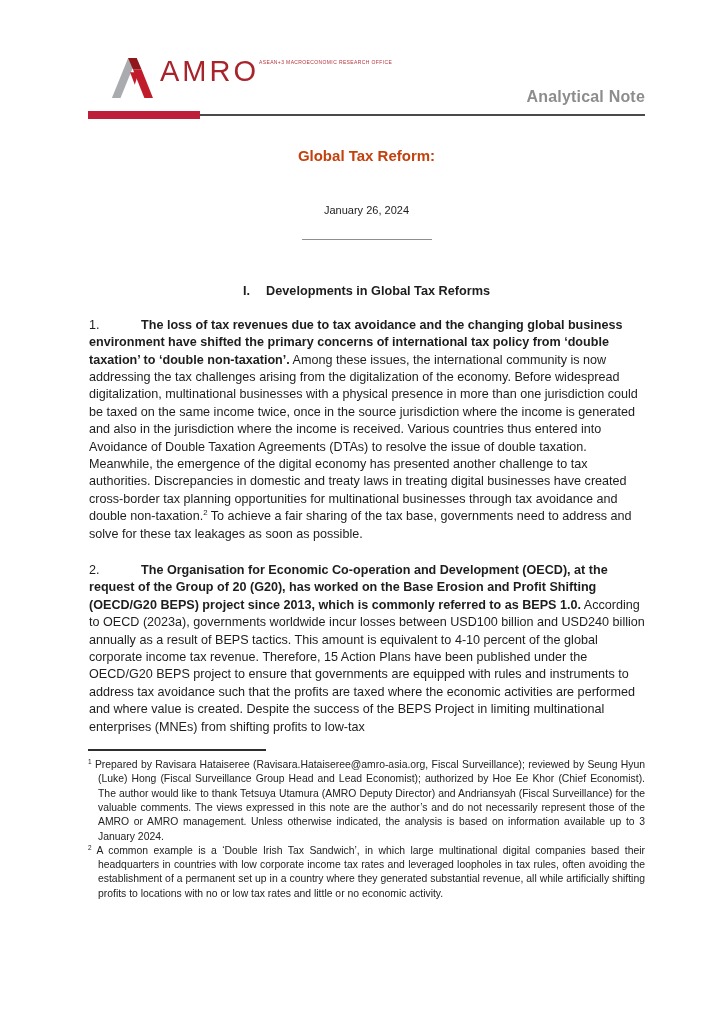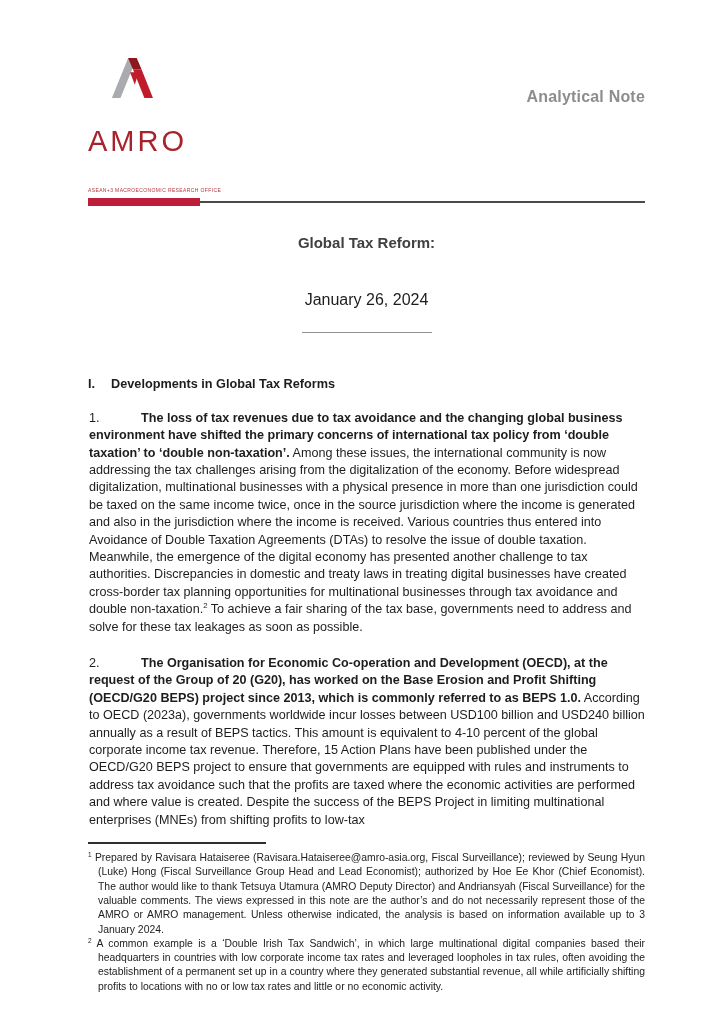--- a/index.html
+++ b/index.html
@@ -10,21 +10,21 @@
     background: #ffffff;
     box-sizing: border-box;
     padding: 56px 79px 0 88px;
     font-family: "Liberation Sans", sans-serif;
     color: #1d1d1d;
     overflow: hidden;
   }
 
   
   .header { display: flex; justify-content: space-between; align-items: flex-start; }
-  .logo { display: flex; flex-direction: column; gap: 28px; }
+  .logo { display: flex; flex-direction: row; }
   .logo-mark { width: 58px; height: 42px; margin-left: 14px; }
   .logo-word {
     font-size: 29px;
     letter-spacing: 3px;
     color: #a8242c;
     line-height: 1.0;
     margin-top: 1px;
     font-weight: 400;
   }
   .logo-tagline {
@@ -46,31 +46,32 @@
     position: absolute; left: 0; right: 0; top: 3px; height: 2px; background: #4a4a4a;
   }
   .header-rule .redbar {
     position: absolute; left: 0; top: 0; width: 112px; height: 8px; background: #bf1e3a;
   }
 
   
   .title {
     margin-top: 27px;
     text-align: center;
-    color: #404040;
+    color: #c2410c;
     font-weight: bold;
     font-size: 15px;
     line-height: 1.38;
   }
-  .date { margin-top: 37px; text-align: center; font-size: 16px; color: #1d1d1d; }
+  .date { margin-top: 37px; text-align: center; font-size: 11px; color: #1d1d1d; }
   .date-rule { width: 130px; margin: 23px auto 0 auto; border-top: 1px solid #8f8f8f; height: 0; }
 
   
   .section-heading {
     margin-top: 44px;
+    text-align: center;
     font-weight: bold;
     font-size: 12.7px;
   }
   .section-heading .numeral { margin-right: 16px; }
 
   
   .para {
     margin: 19px 0 0 1px;
     font-size: 12.6px;
     line-height: 17.4px;

